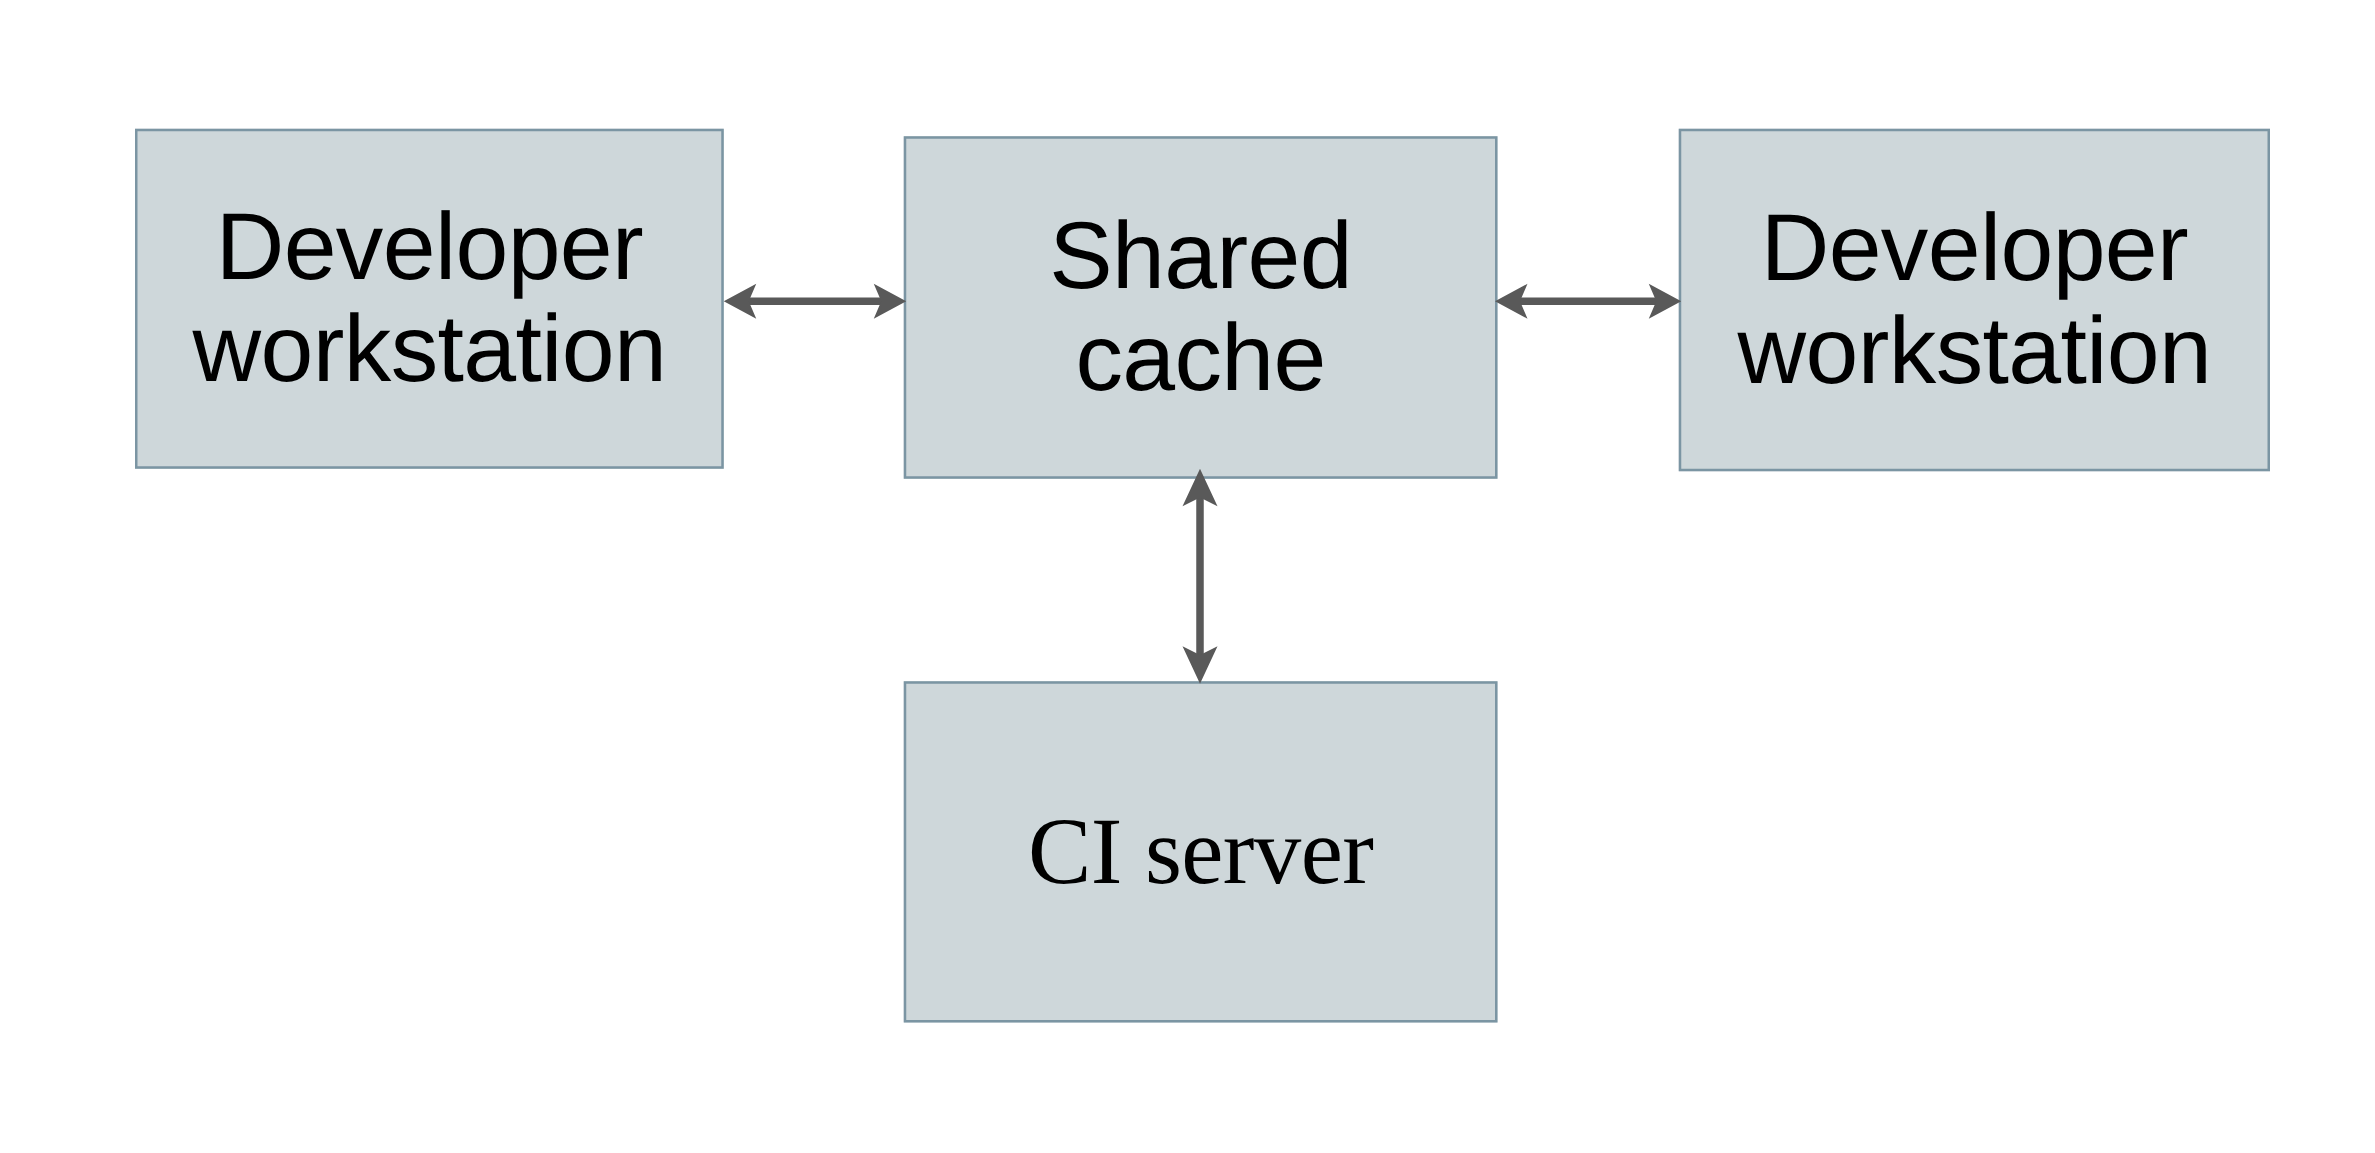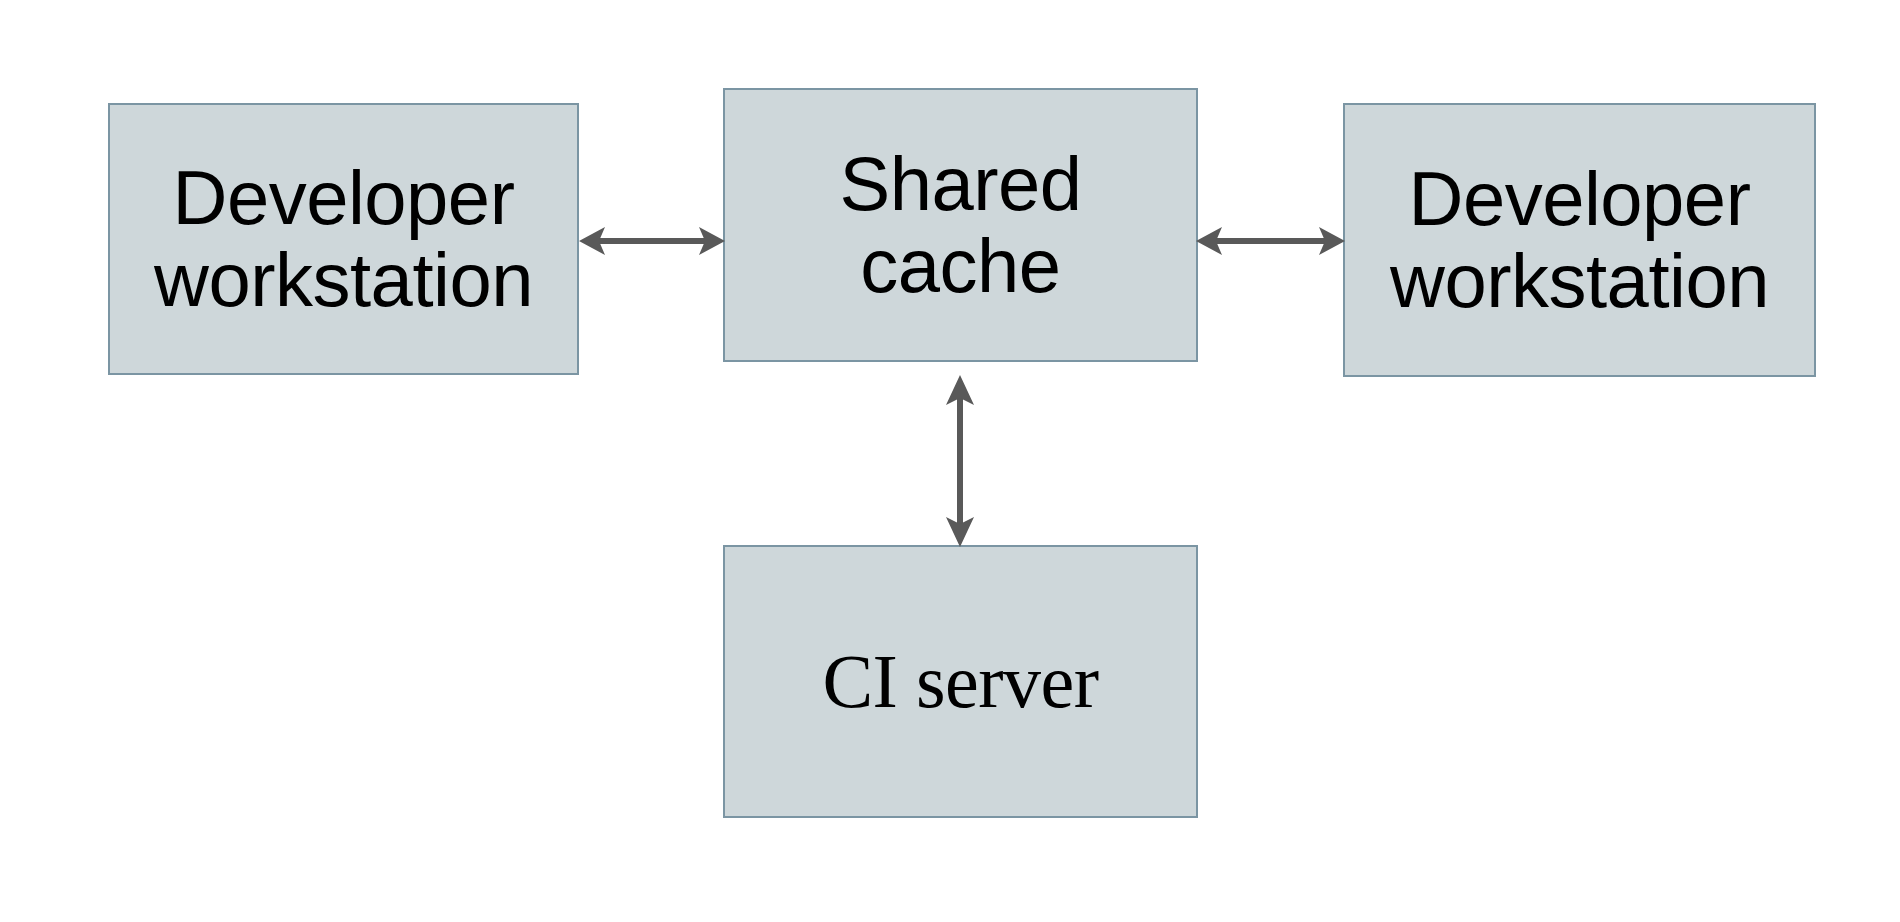--- a/index.html
+++ b/index.html
@@ -33,21 +33,21 @@
     color: #000000;
     font-size: 76px;
     line-height: 1.08;
     font-weight: 400;
     letter-spacing: -0.5px;
     white-space: pre-line;
     padding: 0 2px;
   }
   
   #node-dev-left   { left: 92px;   top: 103px; width: 471px; height: 272px; }
-  #node-shared     { left: 707px;  top: 88px; width: 475px; height: 274px; }
+  #node-shared     { left: 707px;  top: 109px; width: 475px; height: 274px; }
   #node-dev-right  { left: 1327px; top: 103px; width: 473px; height: 274px; }
   #node-ci         { left: 707px;  top: 545px; width: 475px; height: 273px; font-family: Liberation Serif, serif; }
 
   .connector {
     position: absolute;
     pointer-events: none;
   }
   .connector svg { display: block; overflow: visible; }
 
   

